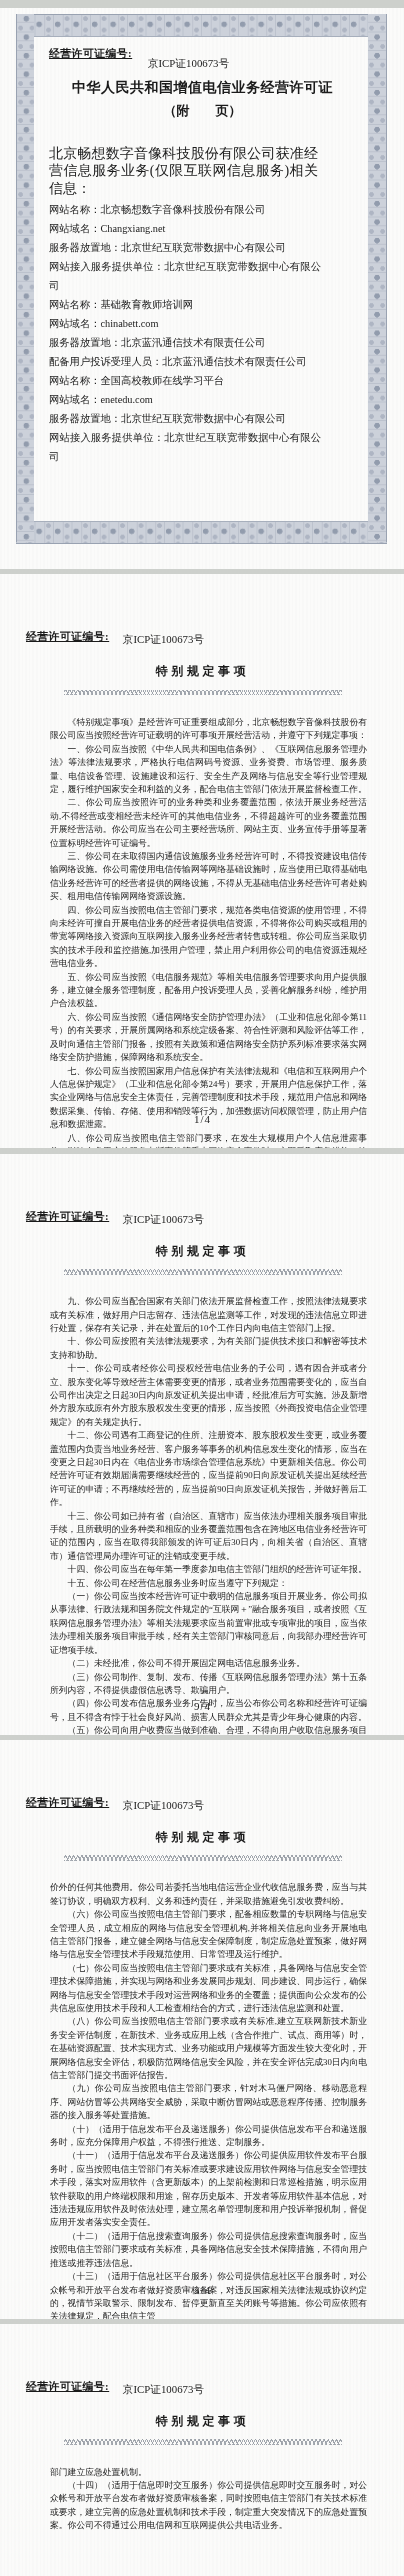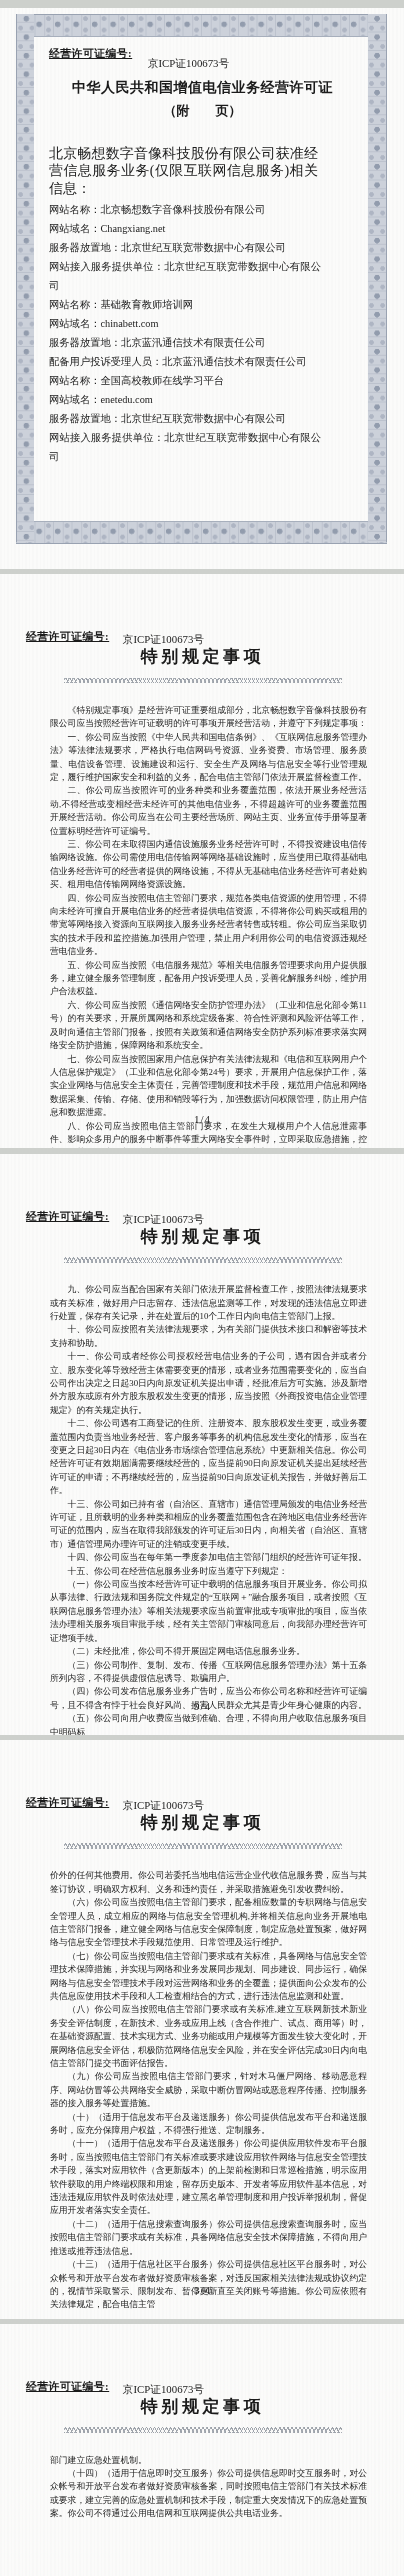--- a/index.html
+++ b/index.html
@@ -52,21 +52,21 @@
   .p1-lines{margin:3.1px 0 0 49px;width:272px;}
   .p1-lines p{margin:0;font-size:10.3px;line-height:19px;text-align:justify;}
 
   
   .page2{height:574px;}
   .page3{height:581px;}
   .page4{height:579px;}
   .page5{height:550px;}
   .sp-hdr{padding:56px 0 0 26px;white-space:nowrap;}
   .sp-no{display:inline-block;font-size:10.8px;margin-left:13.4px;transform:translateY(3.1px);}
-  .sp-title{margin-top:1px;text-align:center;font-size:17px;font-weight:bold;letter-spacing:3.6px;}
+  .sp-title{margin-top:19px;text-align:center;font-size:12px;font-weight:bold;letter-spacing:3.6px;}
   .zigzag{
     width:278px;height:5.7px;margin:9.3px auto 0;
     background-image:
       repeating-linear-gradient(63deg,#8e949d 0 1px,transparent 1px 3.6px),
       repeating-linear-gradient(-63deg,#9aa0a8 0 1px,transparent 1px 3.6px);
     opacity:0.85;
   }
   .sp-body{margin:20.6px 38px 0 50px;}
   .sp-body p{margin:0;font-size:8.8px;line-height:13.4px;text-align:justify;text-indent:2em;}
   .sp-body p.cont{text-indent:0;}
@@ -129,21 +129,21 @@
     <div class="sp-hdr">
       <span class="hdr-label">经营许可证编号:</span><span class="sp-no">京ICP证100673号</span>
     </div>
     <div class="sp-title">特别规定事项</div>
     <div class="zigzag"></div>
     <div class="sp-body">
       <p>九、你公司应当配合国家有关部门依法开展监督检查工作，按照法律法规要求或有关标准，做好用户日志留存、违法信息监测等工作，对发现的违法信息立即进行处置，保存有关记录，并在处置后的10个工作日内向电信主管部门上报。</p>
       <p>十、你公司应按照有关法律法规要求，为有关部门提供技术接口和解密等技术支持和协助。</p>
       <p>十一、你公司或者经你公司授权经营电信业务的子公司，遇有因合并或者分立、股东变化等导致经营主体需要变更的情形，或者业务范围需要变化的，应当自公司作出决定之日起30日内向原发证机关提出申请，经批准后方可实施。涉及新增外方股东或原有外方股东股权发生变更的情形，应当按照《外商投资电信企业管理规定》的有关规定执行。</p>
       <p>十二、你公司遇有工商登记的住所、注册资本、股东股权发生变更，或业务覆盖范围内负责当地业务经营、客户服务等事务的机构信息发生变化的情形，应当在变更之日起30日内在《电信业务市场综合管理信息系统》中更新相关信息。你公司经营许可证有效期届满需要继续经营的，应当提前90日向原发证机关提出延续经营许可证的申请；不再继续经营的，应当提前90日向原发证机关报告，并做好善后工作。</p>
-      <p>十三、你公司如已持有省（自治区、直辖市）通信管理局颁发的电信业务经营许可证，且所载明的业务种类和相应的业务覆盖范围包含在跨地区电信业务经营许可证的范围内，应当在取得我部颁发的许可证后30日内，向相关省（自治区、直辖市）通信管理局办理许可证的注销或变更手续。</p>
+      <p>十三、你公司如已持有省（自治区、直辖市）应当依法办理相关服务项目审批手续，且所载明的业务种类和相应的业务覆盖范围包含在跨地区电信业务经营许可证的范围内，应当在取得我部颁发的许可证后30日内，向相关省（自治区、直辖市）通信管理局办理许可证的注销或变更手续。</p>
       <p>十四、你公司应当在每年第一季度参加电信主管部门组织的经营许可证年报。</p>
       <p>十五、你公司在经营信息服务业务时应当遵守下列规定：</p>
       <p>（一）你公司应当按本经营许可证中载明的信息服务项目开展业务。你公司拟从事法律、行政法规和国务院文件规定的“互联网＋”融合服务项目，或者按照《互联网信息服务管理办法》等相关法规要求应当前置审批或专项审批的项目，应当依法办理相关服务项目审批手续，经有关主管部门审核同意后，向我部办理经营许可证增项手续。</p>
       <p>（二）未经批准，你公司不得开展固定网电话信息服务业务。</p>
       <p>（三）你公司制作、复制、发布、传播《互联网信息服务管理办法》第十五条所列内容，不得提供虚假信息诱导、欺骗用户。</p>
       <p>（四）你公司发布信息服务业务广告时，应当公布你公司名称和经营许可证编号，且不得含有悖于社会良好风尚、损害人民群众尤其是青少年身心健康的内容。</p>
       <p>（五）你公司向用户收费应当做到准确、合理，不得向用户收取信息服务项目中明码标</p>
     </div>
     <div class="page-no">9/4</div>
   </section>

